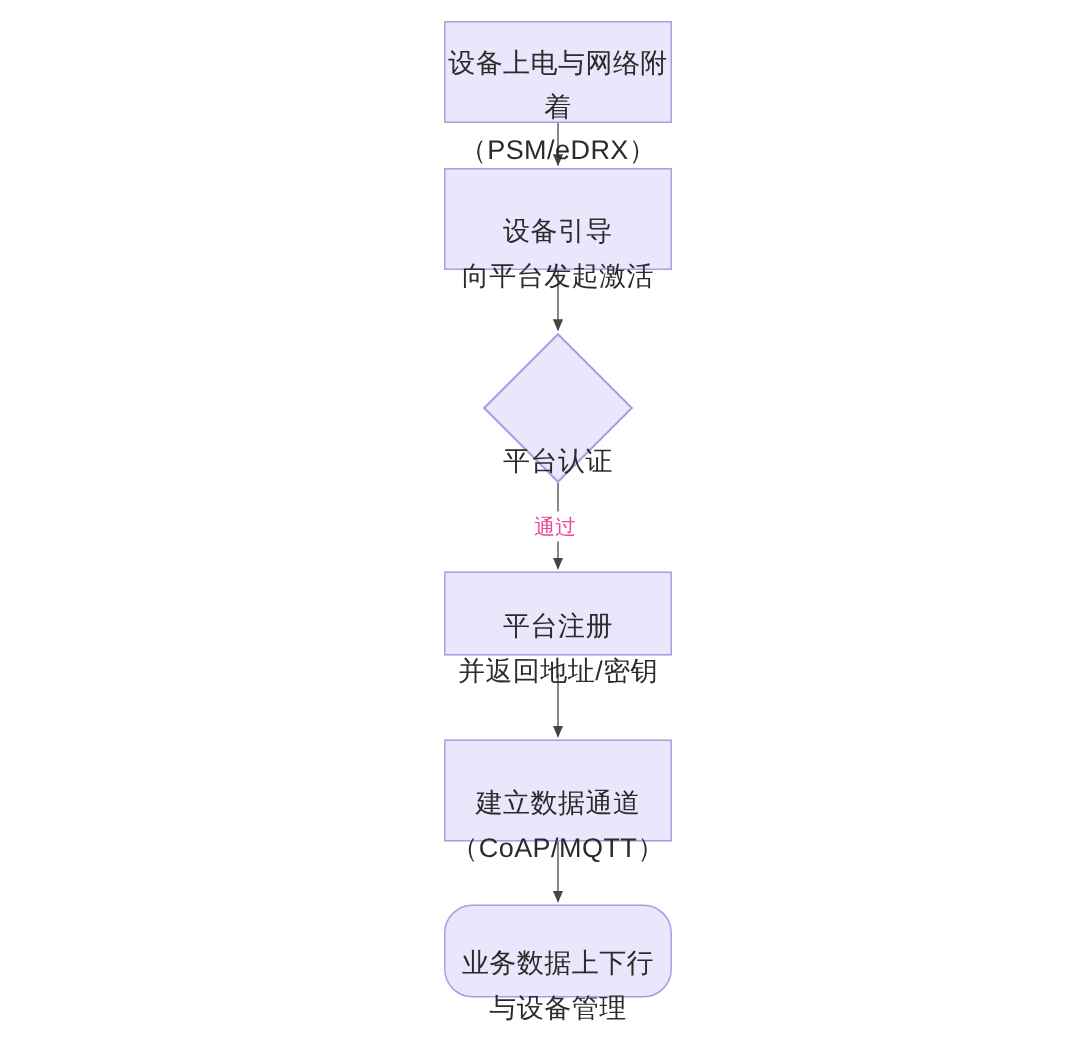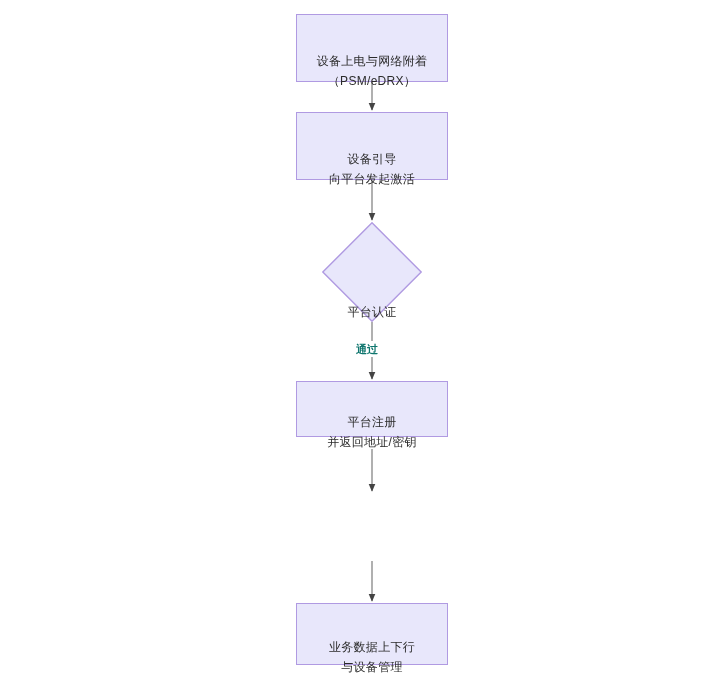--- a/index.html
+++ b/index.html
@@ -26,21 +26,21 @@
     box-sizing: border-box;
     background: #e8e7fb;
     border: 1.4px solid #b09ae2;
     display: flex;
     align-items: center;
     justify-content: center;
     text-align: center;
   }
   .node .node-text {
     color: #2b2b2b;
-    font-size: 12px;
+    font-size: 18px;
     line-height: 1.62;
     letter-spacing: 0.3px;
     white-space: pre-line;
     user-select: none;
     margin-top: 47px;
   }
   .node.decision {
     background: transparent;
     border: none;
   }
@@ -57,27 +57,26 @@
     height: 100%;
     overflow: visible;
   }
   .node.decision .node-text {
     position: relative;
     z-index: 2;
   }
   .edge-label {
     position: absolute;
     background: #ffffff;
-    color: #0f766e;
-    font-size: 11px;
+    color: #ec4899;
+    font-size: 14px;
     line-height: 1.3;
     padding: 1px 3px;
     white-space: nowrap;
     user-select: none;
-    font-weight: bold;
   }
   .connector-layer {
     position: absolute;
     left: 0;
     top: 0;
     width: 726px;
     height: 700px;
     pointer-events: none;
   }
 </style>
@@ -122,19 +121,23 @@
 
   <div class="edge-label" style="left:353px; top:341px;">
     <span>通过</span>
   </div>
 
   <div class="node" style="left:296px; top:381px; width:152px; height:56px;">
     <div class="node-text">平台注册
 并返回地址/密钥</div>
   </div>
 
+  <div class="node" style="left:296px; top:493px; width:152px; height:68px;">
+    <div class="node-text">建立数据通道
+（CoAP/MQTT）</div>
+  </div>
 
-  <div class="node" style="left:296px; top:603px; width:152px; height:62px;">
+  <div class="node" style="left:296px; top:603px; width:152px; height:62px;border-radius:19px;">
     <div class="node-text">业务数据上下行
 与设备管理</div>
   </div>
 
 </div>
 
 </body></html>

